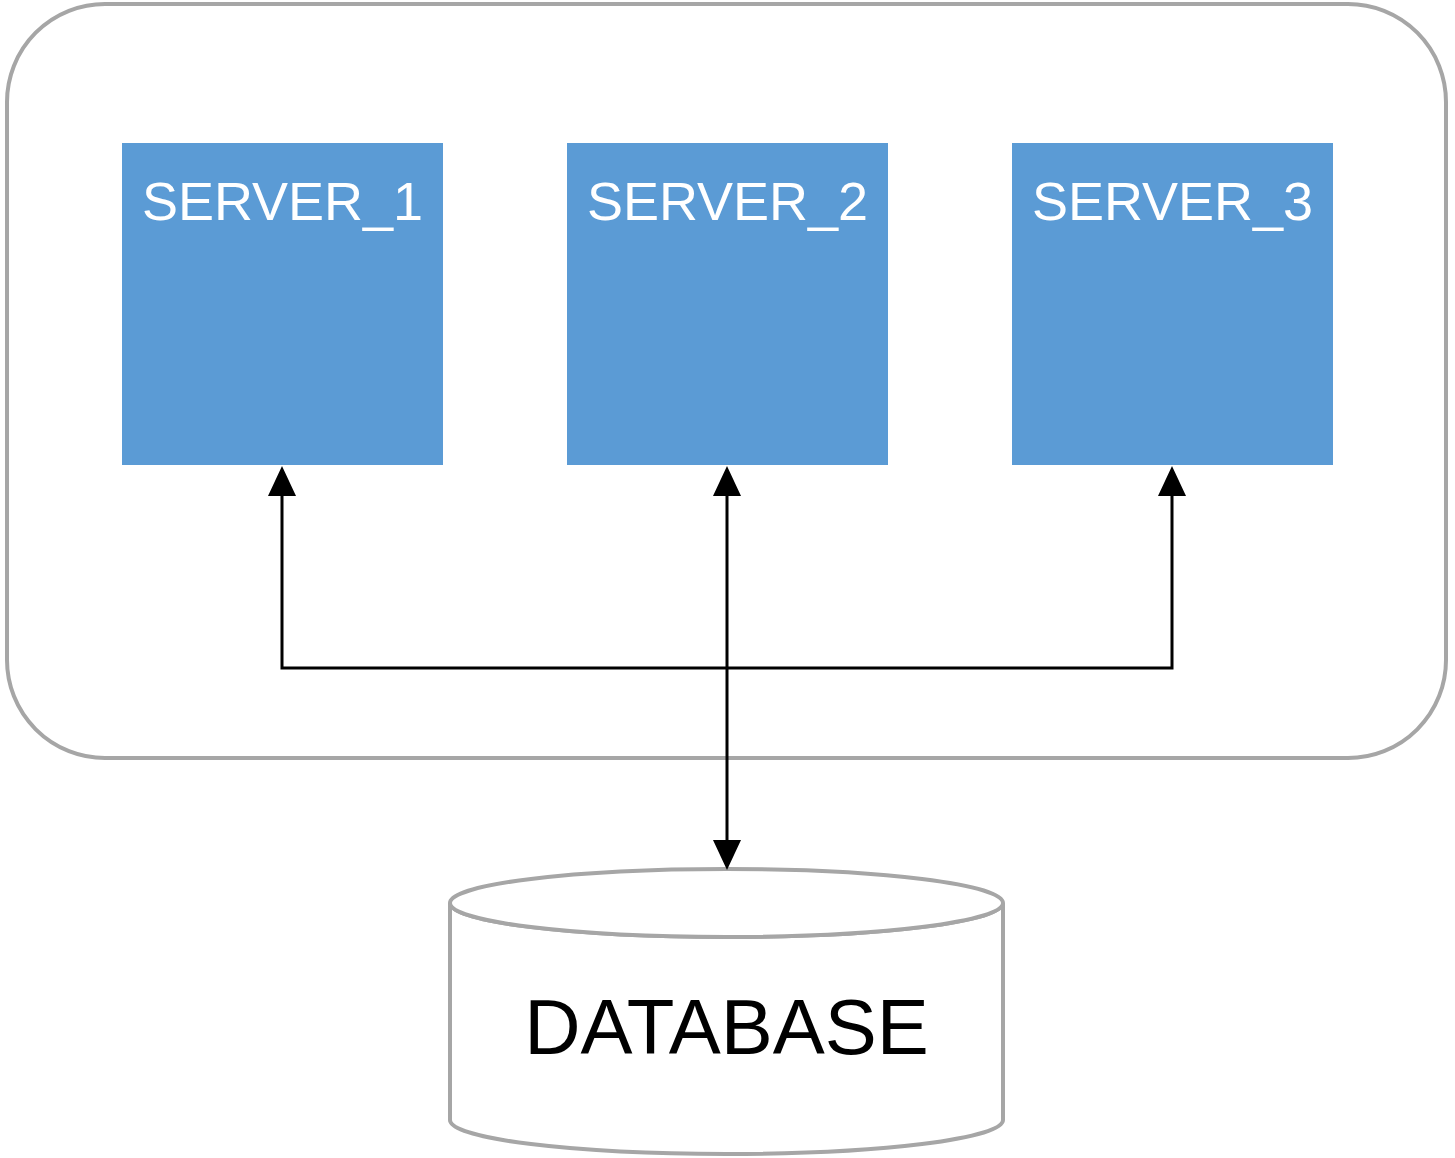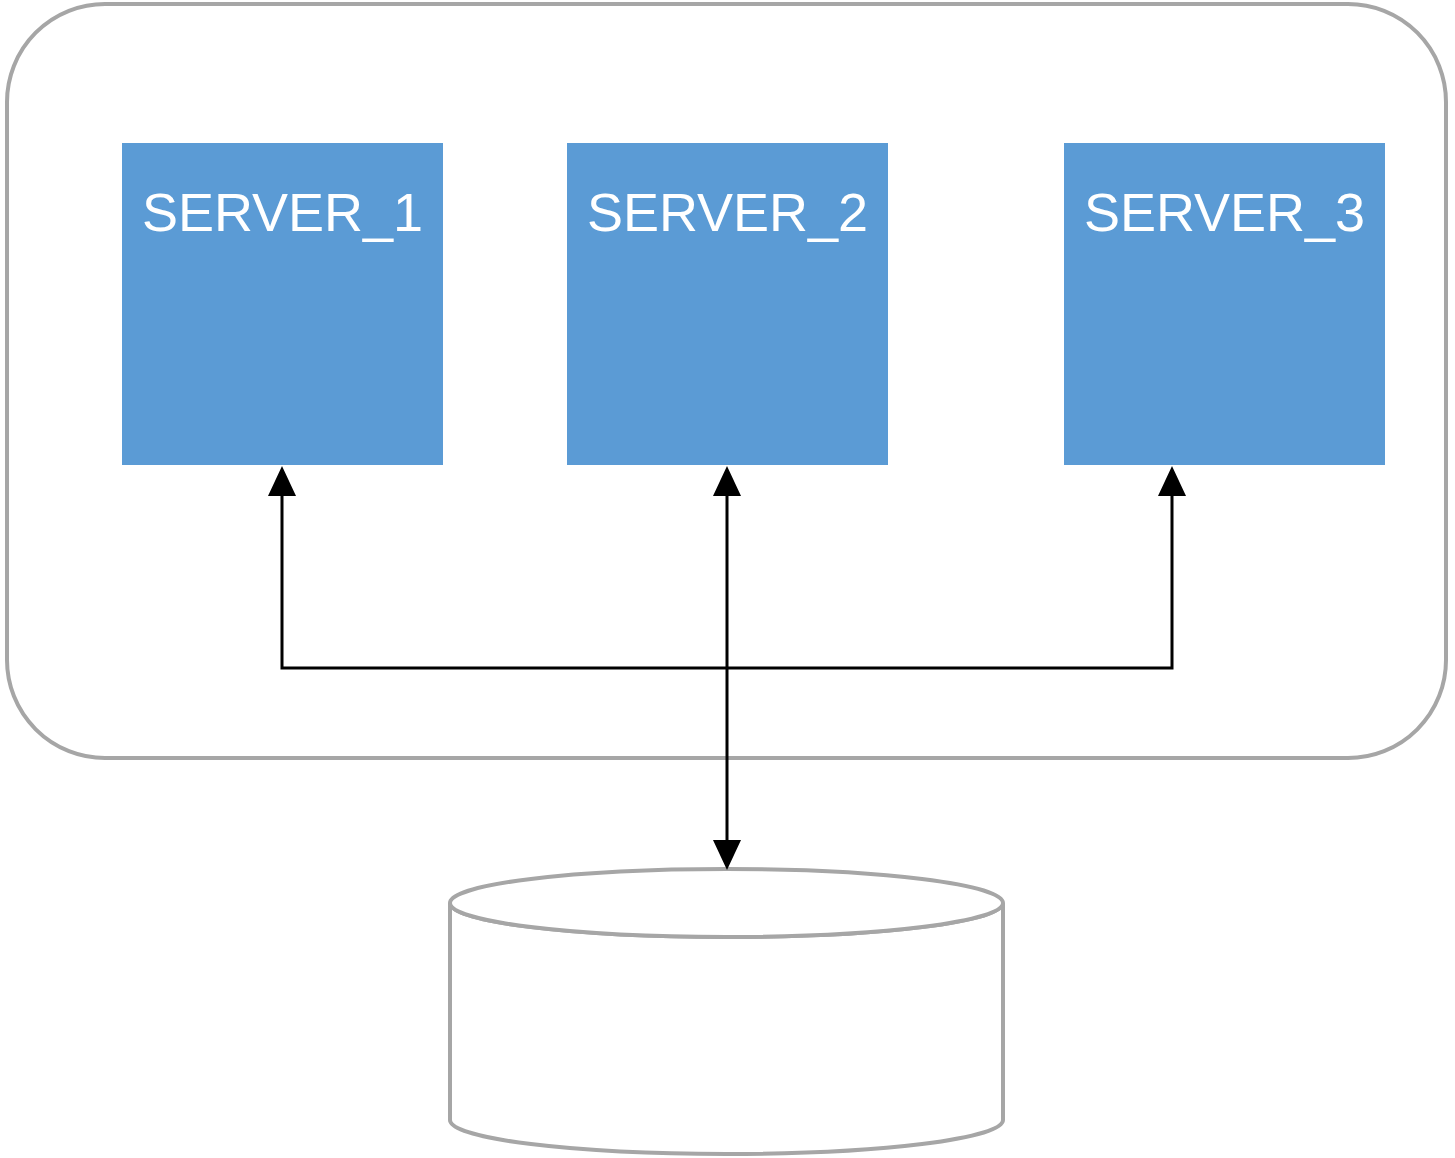--- a/index.html
+++ b/index.html
@@ -31,23 +31,23 @@
     top: 143px;
     width: 321px;
     height: 322px;
     background: #5B9BD5;
     display: flex;
     justify-content: center;
     align-items: flex-start;
   }
   .server.s1 { left: 122px; }
   .server.s2 { left: 567px; text-align: right; }
-  .server.s3 { left: 1064px; }
+  .server.s3 { left: 1012px; }
   .server-label {
-    margin-top: 42px;
+    margin-top: 31px;
     font-size: 54px;
     line-height: 1;
     color: #FFFFFF;
     white-space: nowrap;
   }
   .overlay {
     position: absolute;
     left: 0;
     top: 0;
     width: 1455px;
@@ -92,14 +92,15 @@
     <path d="M282,496 L282,668 L1172,668 L1172,496" fill="none" stroke="#000000" stroke-width="3"></path>
 
     <path d="M727,496 L727,840" fill="none" stroke="#000000" stroke-width="3"></path>
 
     <polygon points="282,466 268,496 296,496" fill="#000000"></polygon>
     <polygon points="727,466 713,496 741,496" fill="#000000"></polygon>
     <polygon points="1172,466 1158,496 1186,496" fill="#000000"></polygon>
     <polygon points="727,870 713,840 741,840" fill="#000000"></polygon>
   </svg>
 
+  <div class="db-label">DATABASE</div>
 
 </div>
 
 </body></html>

